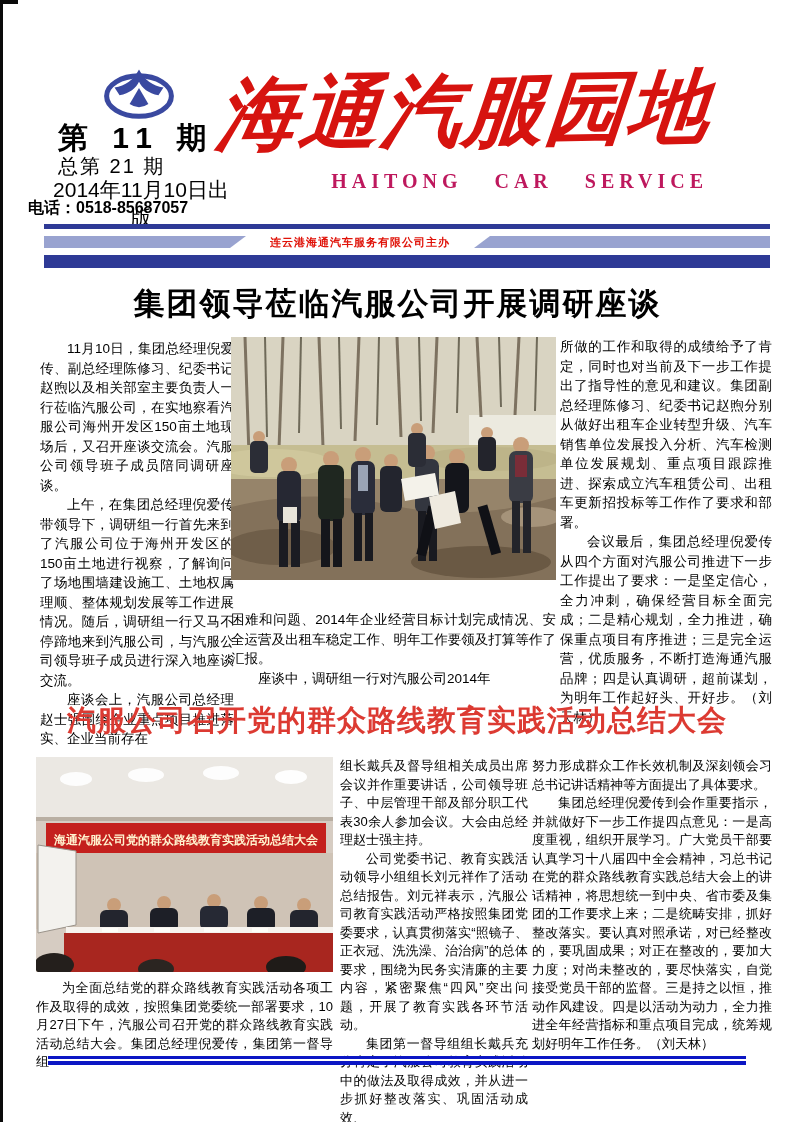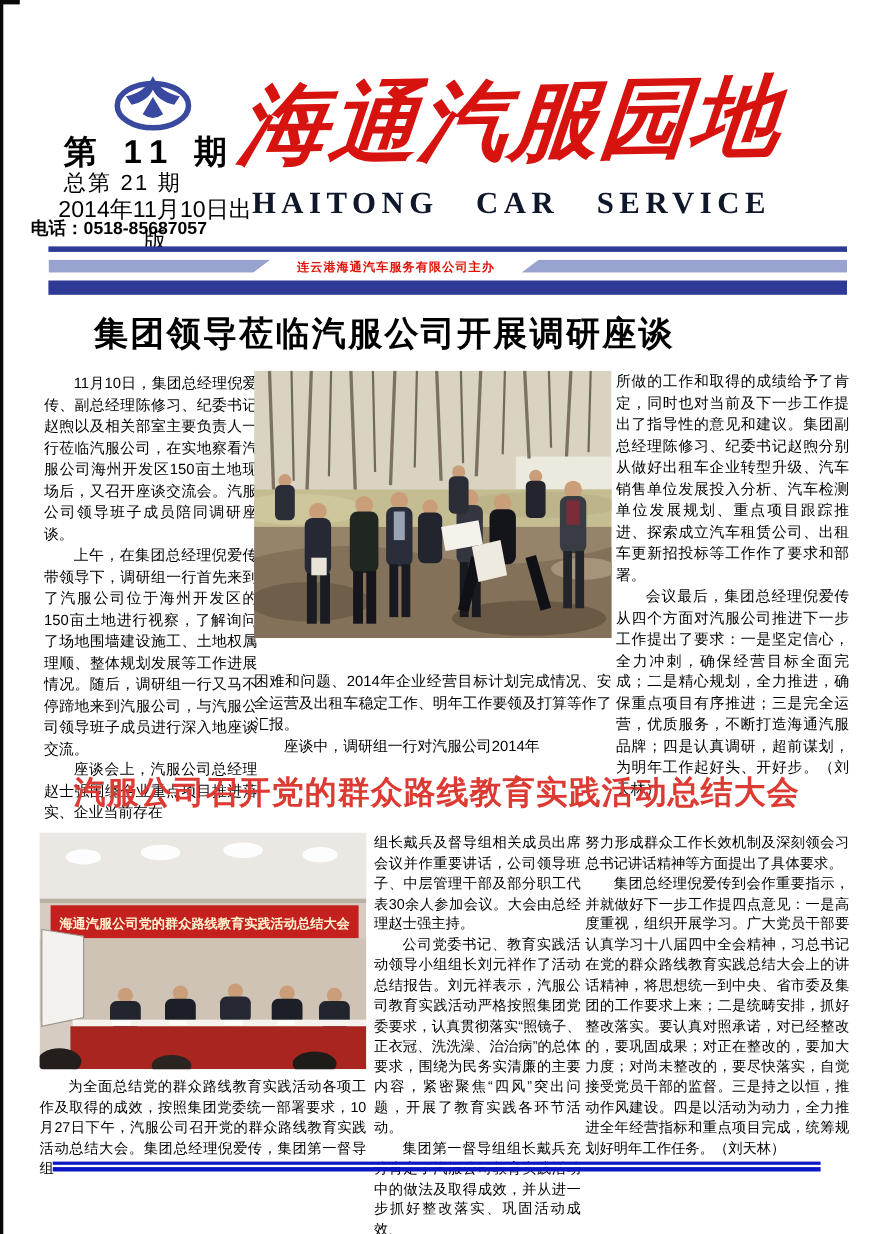--- a/index.html
+++ b/index.html
@@ -10,36 +10,36 @@
 
   
   .logo{position:absolute;left:103px;top:62px;width:72px;height:58px;}
   .issue-no{position:absolute;left:58px;top:118px;width:164px;font-size:30px;font-weight:bold;letter-spacing:8px;}
   .total-issue{position:absolute;left:58px;top:153px;width:164px;text-align:left;font-size:20px;letter-spacing:2px;}
   .pub-date{position:absolute;left:46px;top:176px;width:190px;text-align:center;font-size:21px;}
   .phone{position:absolute;left:28px;top:198px;width:210px;font-size:16px;font-weight:bold;}
   .title-cn{position:absolute;left:214px;top:54px;width:500px;height:115px;color:#d6130f;
     font-family:"Liberation Serif","DejaVu Serif",serif;font-size:80px;font-weight:900;font-style:italic;
     letter-spacing:2px;white-space:nowrap;transform:skewX(-6deg) rotate(-1deg);line-height:115px;text-align:center;}
-  .title-en{position:absolute;left:222px;top:170px;width:486px;text-align:center;color:#0f172a;
-    font-family:"Liberation Serif","DejaVu Serif",serif;font-size:28px;font-weight:bold;letter-spacing:5px;word-spacing:22px;white-space:nowrap;}
+  .title-en{position:absolute;left:222px;top:170px;width:486px;text-align:right;color:#be185d;
+    font-family:"Liberation Serif","DejaVu Serif",serif;font-size:20px;font-weight:bold;letter-spacing:5px;word-spacing:22px;white-space:nowrap;}
 
   
   .band{position:absolute;left:44px;top:224px;width:726px;}
   .bar-thin{height:5px;background:#2e3a96;}
   .band-mid{display:flex;align-items:center;height:14px;margin:6px 0;}
   .seg{height:12px;background:#99a3d0;}
   .seg-left{flex:0 0 202px;clip-path:polygon(0 0,100% 0,calc(100% - 16px) 100%,0 100%);}
   .seg-right{flex:1;clip-path:polygon(16px 0,100% 0,100% 100%,0 100%);}
   .band-text{flex:0 0 auto;padding:0 24px;font-size:11px;font-weight:bold;color:#e01309;letter-spacing:1px;white-space:nowrap;}
   .bar-thick{height:13px;background:#2e3a96;}
 
   
   .headline1{position:absolute;left:0;top:283px;width:699px;text-align:center;font-size:31px;font-weight:900;
-    font-family:"Liberation Serif","DejaVu Serif",serif;letter-spacing:2px;color:#000;white-space:nowrap;}
+    font-family:"Liberation Serif","DejaVu Serif",serif;letter-spacing:2px;color:#000;white-space:nowrap;padding-left:48px;}
   .headline2{position:absolute;left:0;top:701px;width:794px;text-align:center;font-size:29px;font-weight:900;
     font-family:"Liberation Serif","DejaVu Serif",serif;letter-spacing:1px;color:#dc3a32;white-space:nowrap;}
 
   
   .col{position:absolute;text-align:justify;}
   .col p{margin:0;}
   .a1{font-size:13.5px;line-height:19.5px;}
   .a2{font-size:13px;line-height:18.5px;}
   .ind{text-indent:2em;}
 

